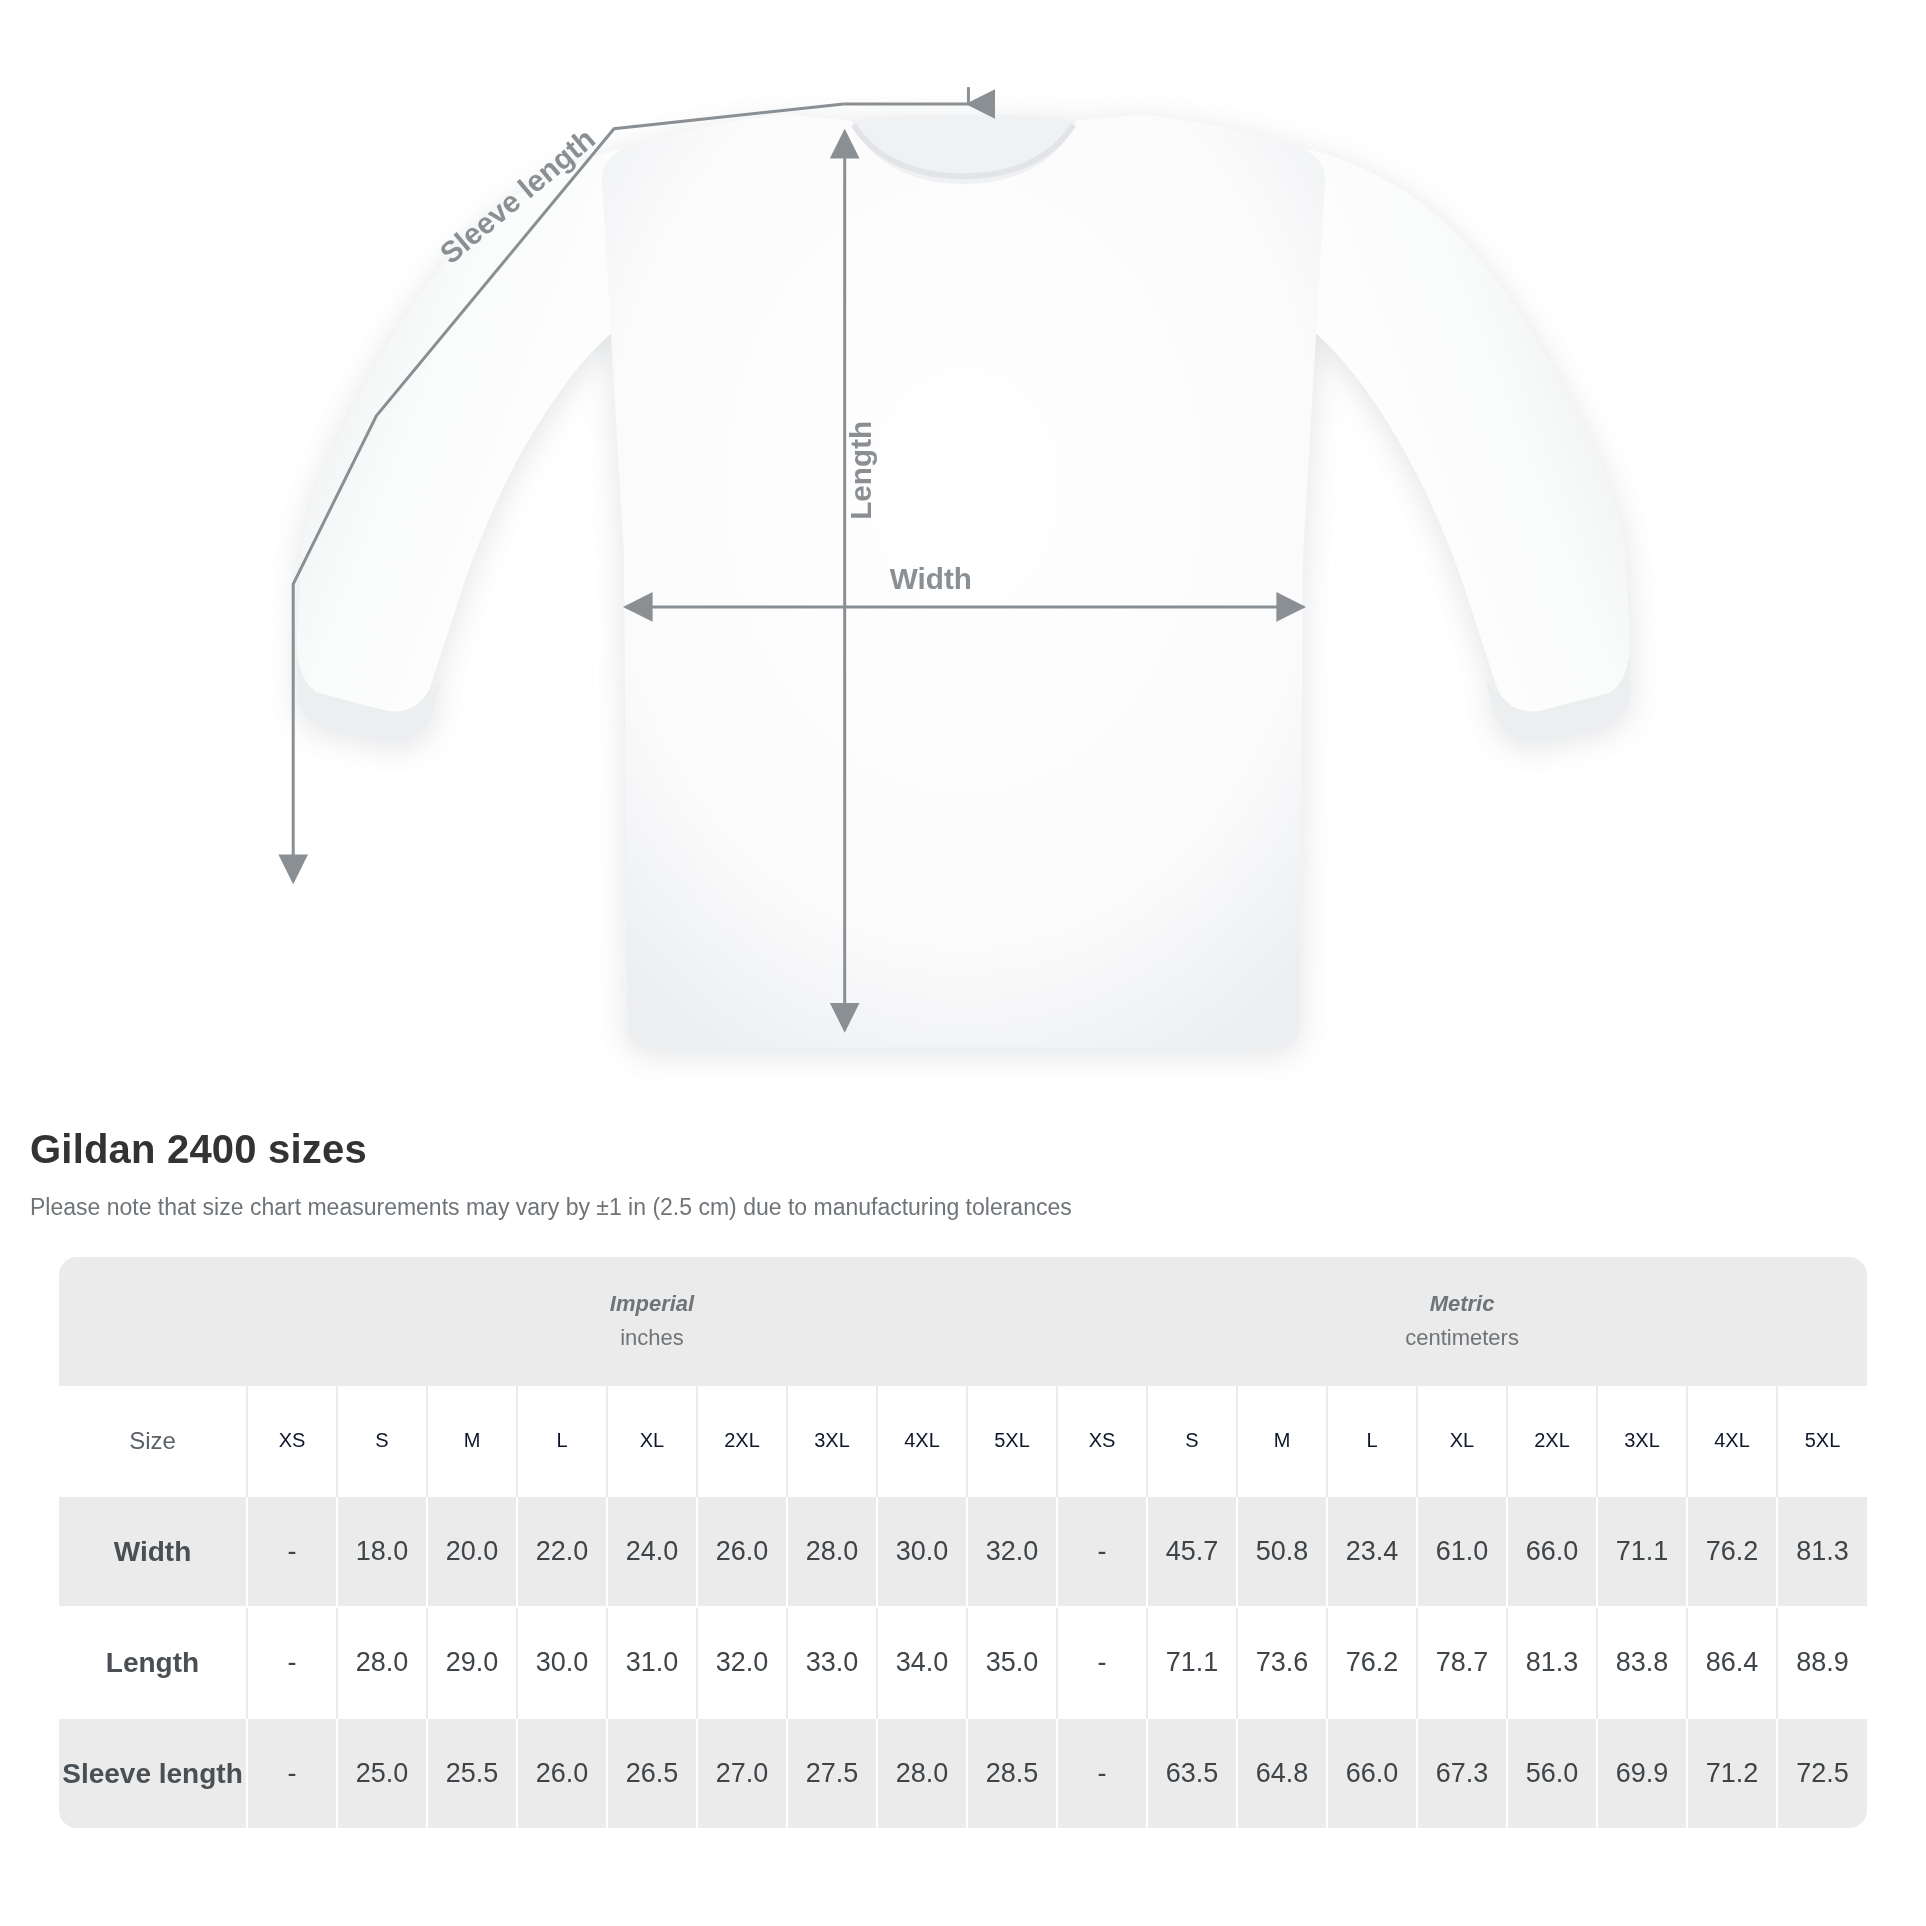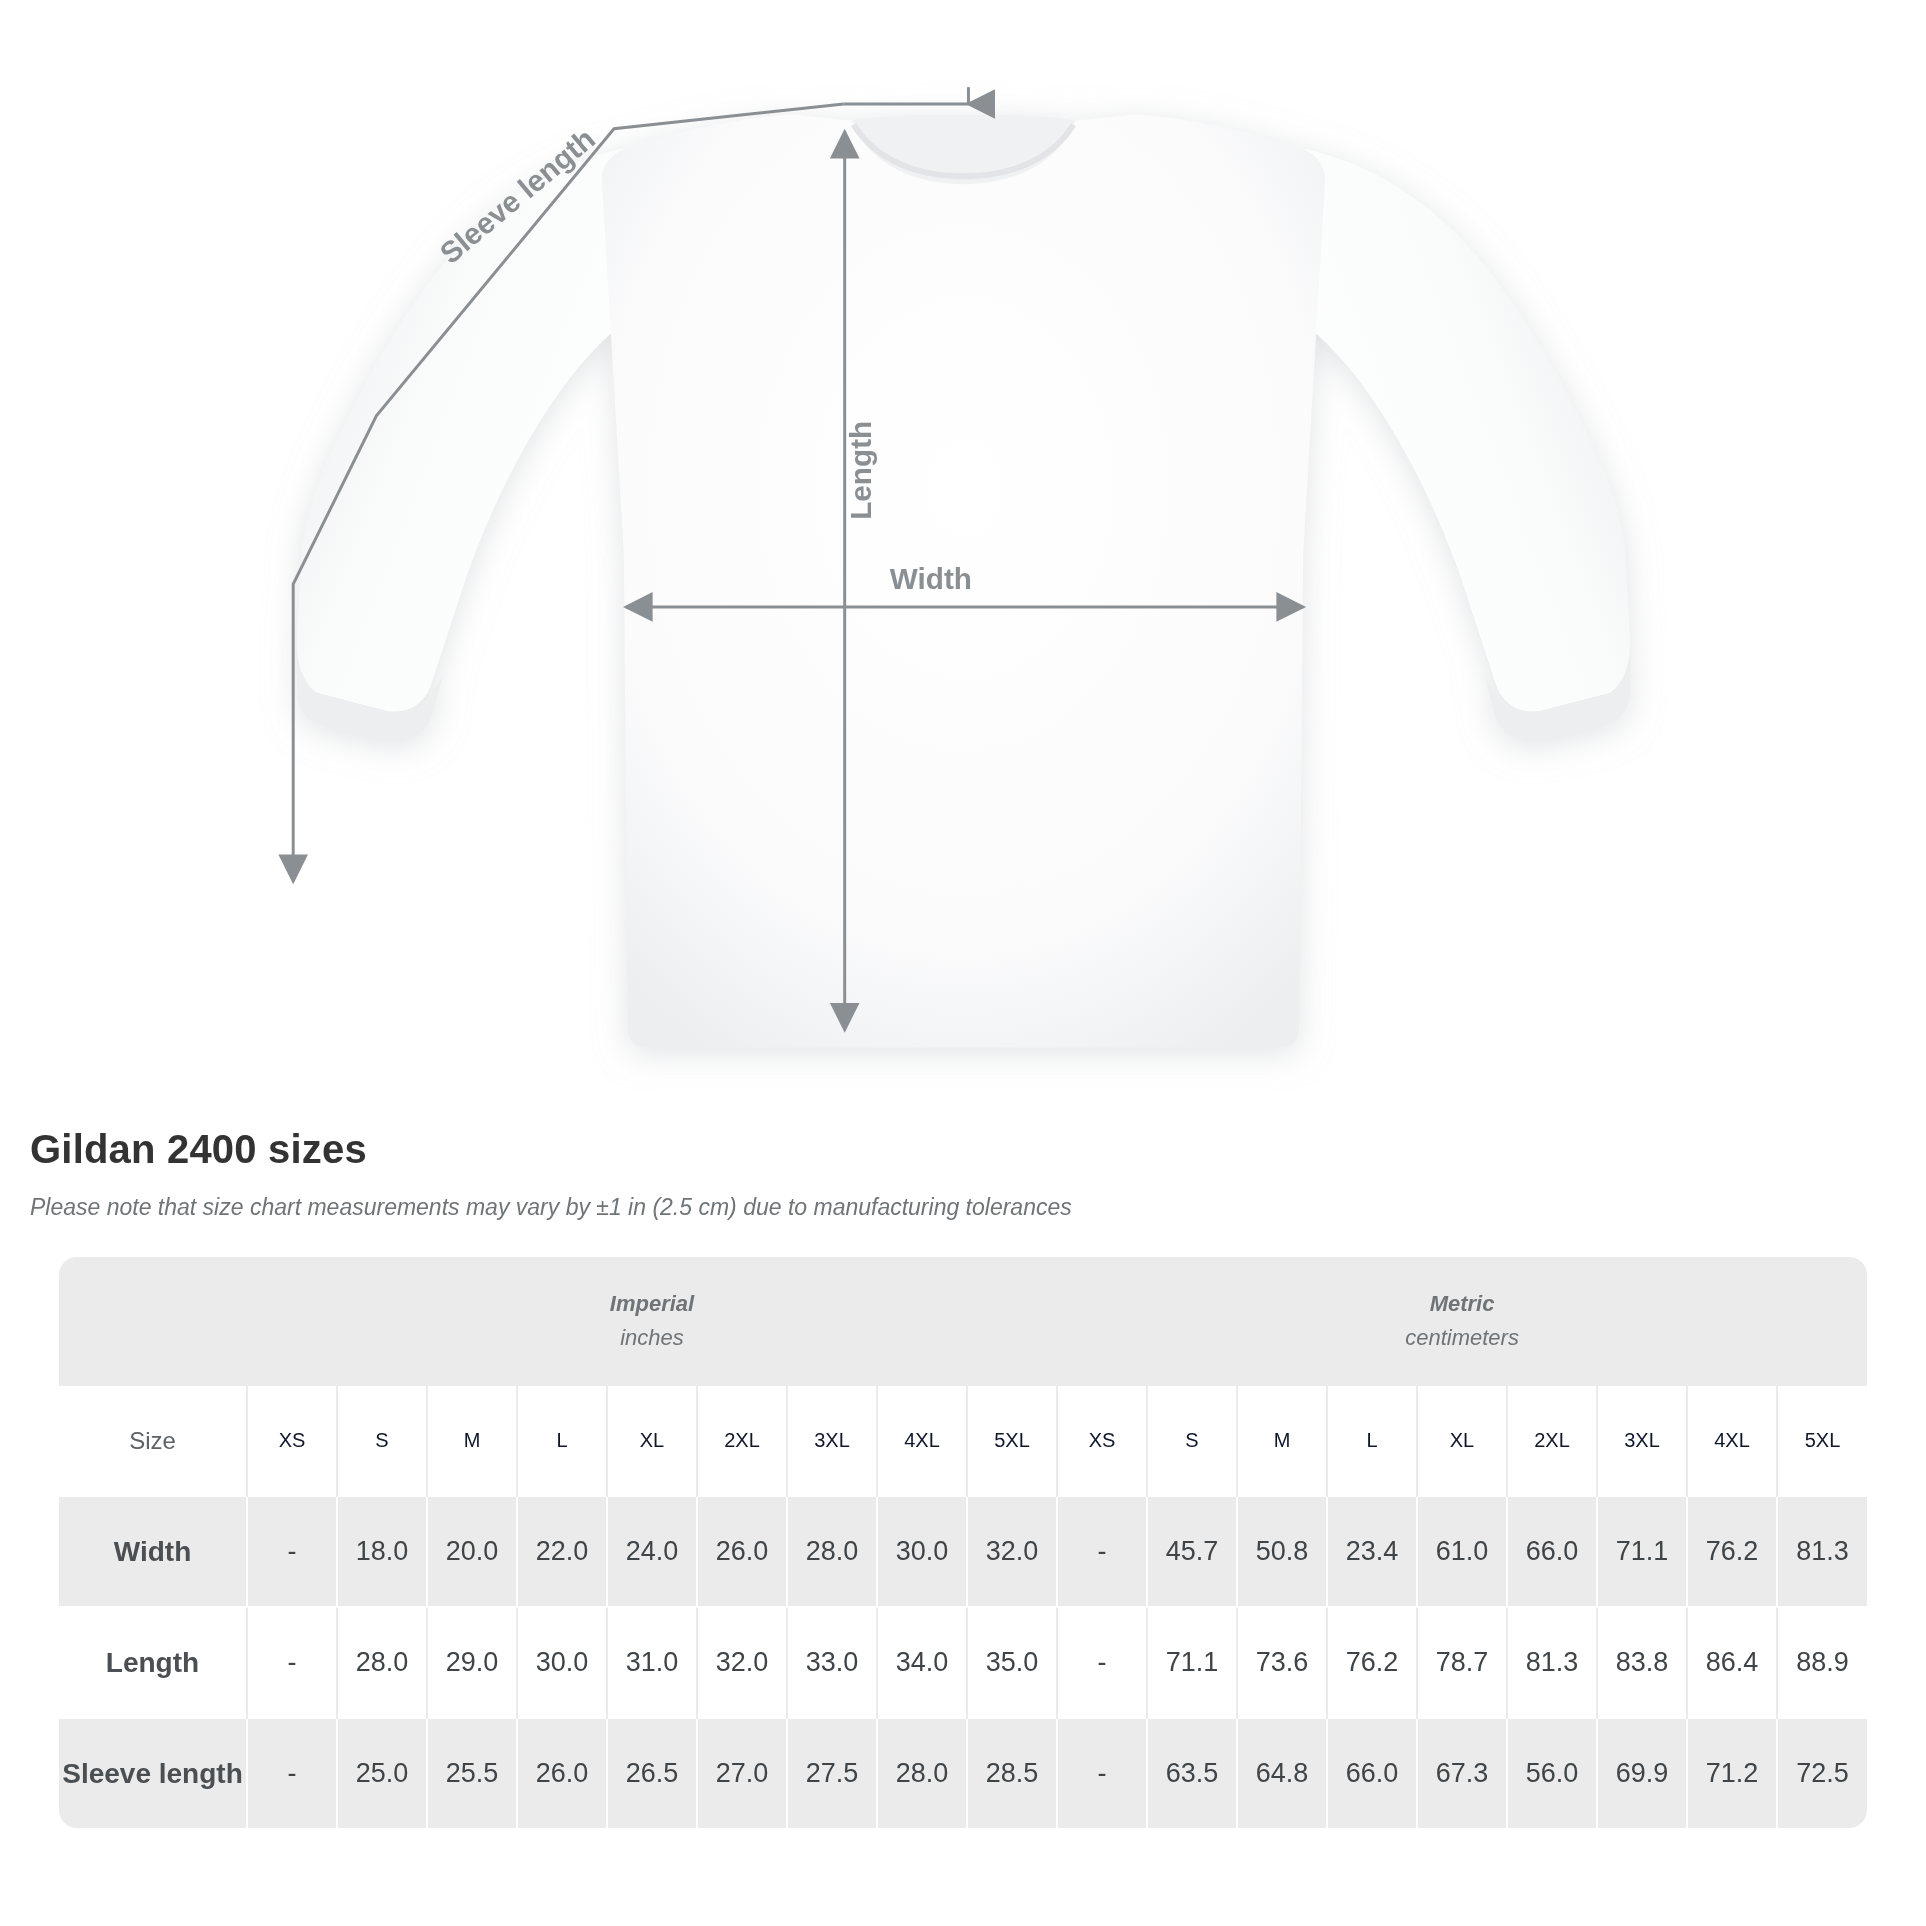--- a/index.html
+++ b/index.html
@@ -34,21 +34,20 @@
     padding-left: 30px;
   }
   #chart-title {
     font-size: 40px;
     font-weight: bold;
     color: #333333;
     letter-spacing: 0.2px;
   }
   #chart-note {
     font-size: 23px;
-    font-style: italic;
     color: #6f7478;
     margin-top: 22px;
   }
 
   
   #table-wrap {
     margin: 36px 59px 0 59px;
     width: 1808px;
   }
   table.size-table {
@@ -76,21 +75,20 @@
   }
   .unit-name {
     font-size: 22px;
     font-style: italic;
     font-weight: bold;
     color: #6f7478;
     line-height: 1.1;
   }
   .unit-sub {
     font-size: 22px;
-    font-style: italic;
     color: #6f7478;
     margin-top: 8px;
     text-align: center;
   }
 
   
   .size-row td {
     height: 107px;
     background: #ffffff;
     font-size: 20px;

